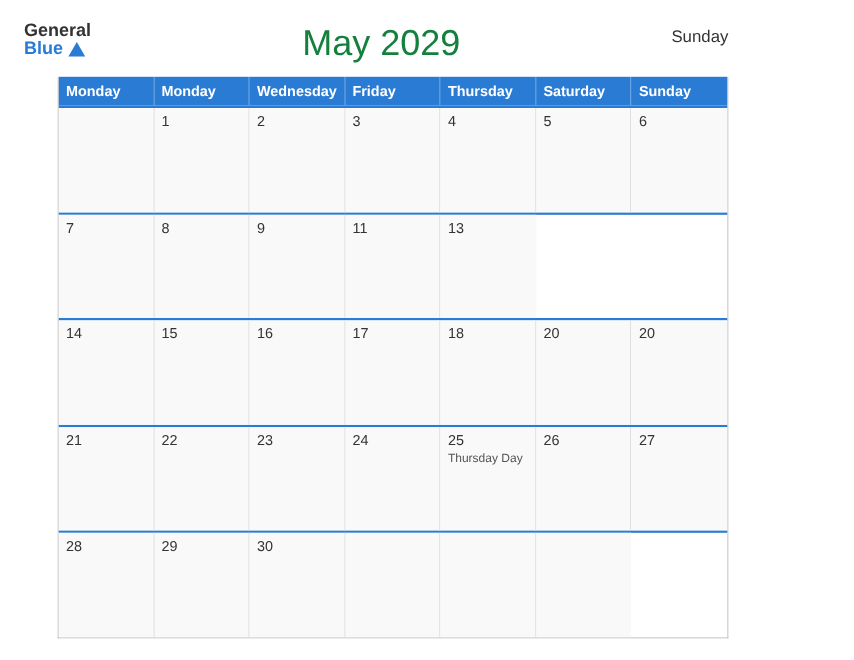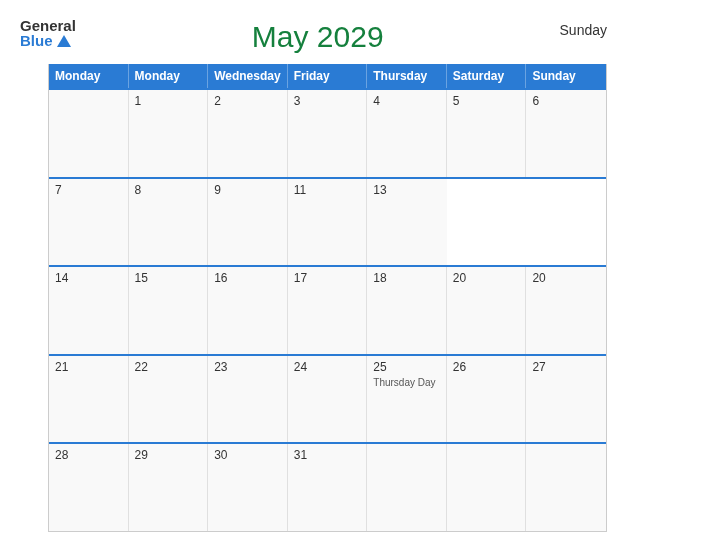--- a/index.html
+++ b/index.html
@@ -244,22 +244,19 @@
         <div class="cal-week">
           <div class="cal-cell">
             <span class="day-num">28</span>
           </div>
           <div class="cal-cell">
             <span class="day-num">29</span>
           </div>
           <div class="cal-cell">
             <span class="day-num">30</span>
           </div>
-          <div class="cal-cell">
-            <span class="day-num">31</span>
-          </div>
           <div class="cal-cell empty"></div>
           <div class="cal-cell empty"></div>
           <div class="cal-cell empty"></div>
         </div>
       </div>
   </div>
 </div>
 
 </body></html>

